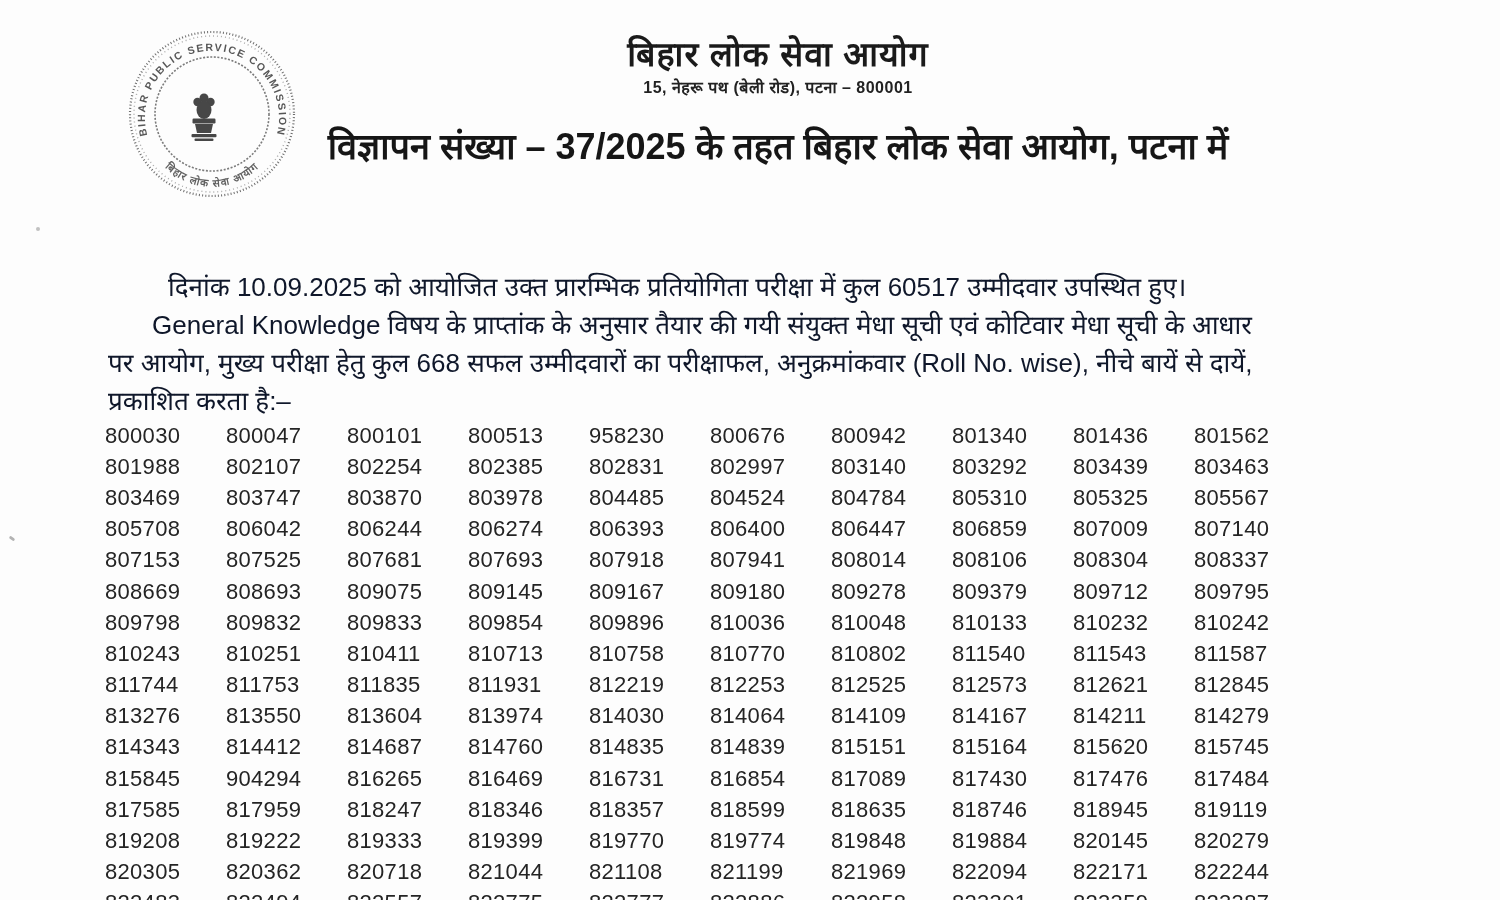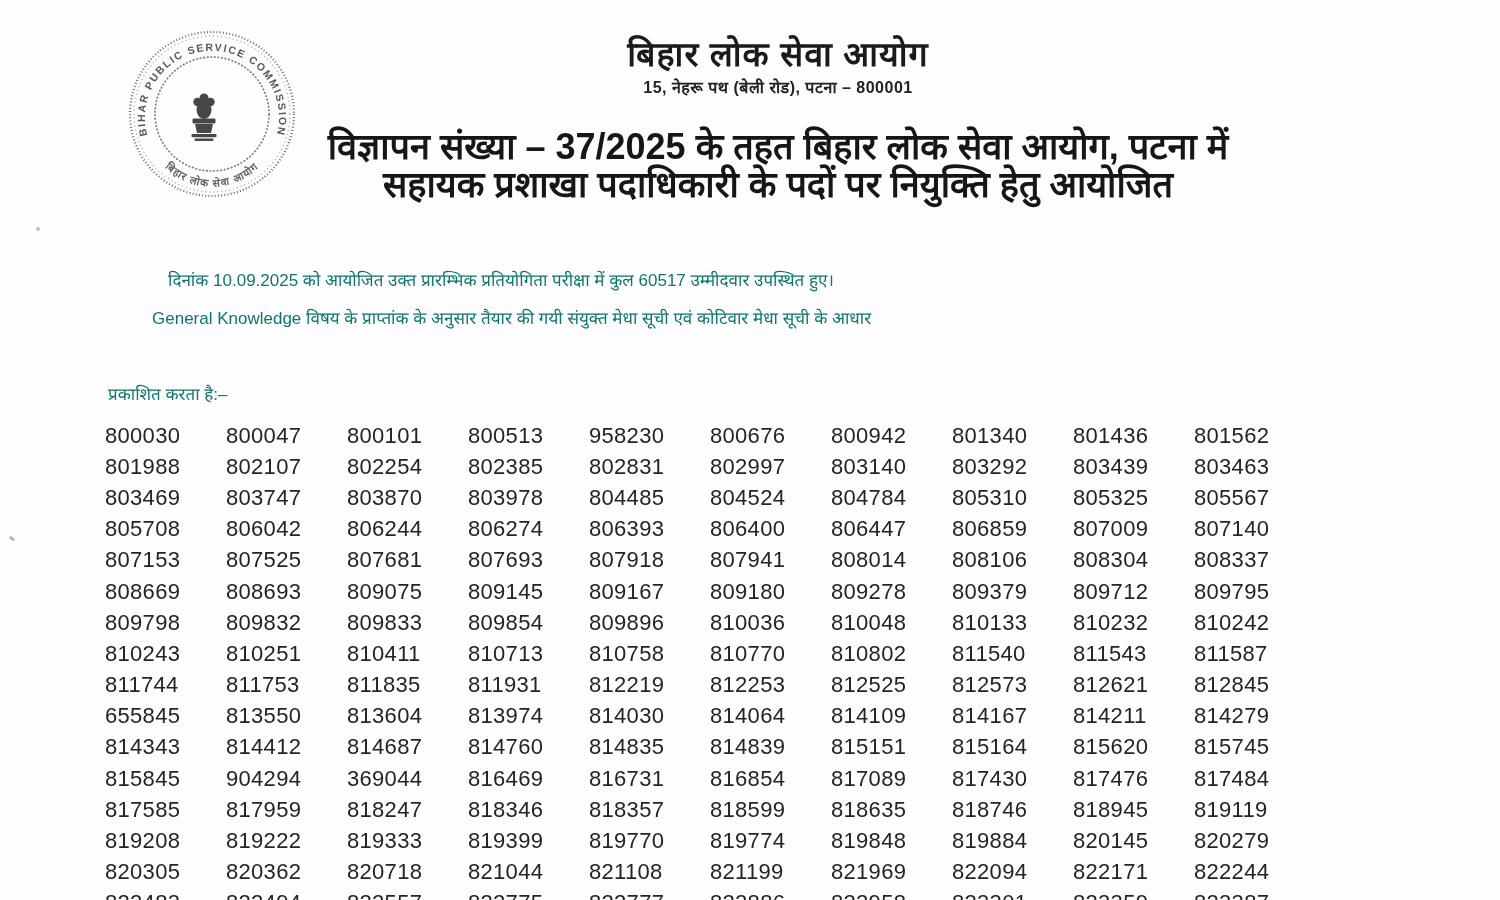--- a/index.html
+++ b/index.html
@@ -43,23 +43,23 @@
     font-size: 36px;
     font-weight: 700;
     color: #161616;
   }
   .title-1 { top: 121px; }
   .title-2 { top: 159px; }
   .title-3 { top: 197px; }
 
   
   .para-line {
-    font-size: 17px;
+    font-size: 26px;
     font-weight: 500;
-    color: #0f766e;
+    color: #0f172a;
     white-space: nowrap;
   }
   .para-1 { top: 268px; left: 168px; }
   .para-2 { top: 306px; left: 152px; }
   .para-3 { top: 344px; left: 108px; }
   .para-4 { top: 382px; left: 108px; }
 
   
   .roll-grid {
     top: 420px;
@@ -129,24 +129,24 @@
         <rect x="-12.5" y="40" width="25" height="3.2" rx="1"></rect>
         <rect x="-9.5" y="44.5" width="19" height="2.6" rx="1"></rect>
       </g>
     </svg>
   </div>
 
   <div class="abs center-band org-name">बिहार लोक सेवा आयोग</div>
   <div class="abs center-band org-address">15, नेहरू पथ (बेली रोड), पटना – 800001</div>
 
   <div class="abs center-band doc-title title-1">विज्ञापन संख्या – 37/2025 के तहत बिहार लोक सेवा आयोग, पटना में</div>
-  <div class="abs center-band doc-title title-2">सहायक प्रशाखा पदाधिकारी के पदों पर नियुक्ति हेतु आयोजित</div>
 
   <div class="abs para-line para-1">दिनांक 10.09.2025 को आयोजित उक्त प्रारम्भिक प्रतियोगिता परीक्षा में कुल 60517 उम्मीदवार उपस्थित हुए।</div>
   <div class="abs para-line para-2">General Knowledge विषय के प्राप्तांक के अनुसार तैयार की गयी संयुक्त मेधा सूची एवं कोटिवार मेधा सूची के आधार</div>
+  <div class="abs para-line para-3">पर आयोग, मुख्य परीक्षा हेतु कुल 668 सफल उम्मीदवारों का परीक्षाफल, अनुक्रमांकवार (Roll No. wise), नीचे बायें से दायें,</div>
   <div class="abs para-line para-4">प्रकाशित करता है:–</div>
 
   <div class="abs roll-grid">
       <div class="roll-cell">800030</div>
       <div class="roll-cell">800047</div>
       <div class="roll-cell">800101</div>
       <div class="roll-cell">800513</div>
       <div class="roll-cell">958230</div>
       <div class="roll-cell">800676</div>
       <div class="roll-cell">800942</div>
@@ -226,21 +226,21 @@
       <div class="roll-cell">811744</div>
       <div class="roll-cell">811753</div>
       <div class="roll-cell">811835</div>
       <div class="roll-cell">811931</div>
       <div class="roll-cell">812219</div>
       <div class="roll-cell">812253</div>
       <div class="roll-cell">812525</div>
       <div class="roll-cell">812573</div>
       <div class="roll-cell">812621</div>
       <div class="roll-cell">812845</div>
-      <div class="roll-cell">655845</div>
+      <div class="roll-cell">813276</div>
       <div class="roll-cell">813550</div>
       <div class="roll-cell">813604</div>
       <div class="roll-cell">813974</div>
       <div class="roll-cell">814030</div>
       <div class="roll-cell">814064</div>
       <div class="roll-cell">814109</div>
       <div class="roll-cell">814167</div>
       <div class="roll-cell">814211</div>
       <div class="roll-cell">814279</div>
       <div class="roll-cell">814343</div>
@@ -248,21 +248,21 @@
       <div class="roll-cell">814687</div>
       <div class="roll-cell">814760</div>
       <div class="roll-cell">814835</div>
       <div class="roll-cell">814839</div>
       <div class="roll-cell">815151</div>
       <div class="roll-cell">815164</div>
       <div class="roll-cell">815620</div>
       <div class="roll-cell">815745</div>
       <div class="roll-cell">815845</div>
       <div class="roll-cell">904294</div>
-      <div class="roll-cell">369044</div>
+      <div class="roll-cell">816265</div>
       <div class="roll-cell">816469</div>
       <div class="roll-cell">816731</div>
       <div class="roll-cell">816854</div>
       <div class="roll-cell">817089</div>
       <div class="roll-cell">817430</div>
       <div class="roll-cell">817476</div>
       <div class="roll-cell">817484</div>
       <div class="roll-cell">817585</div>
       <div class="roll-cell">817959</div>
       <div class="roll-cell">818247</div>

